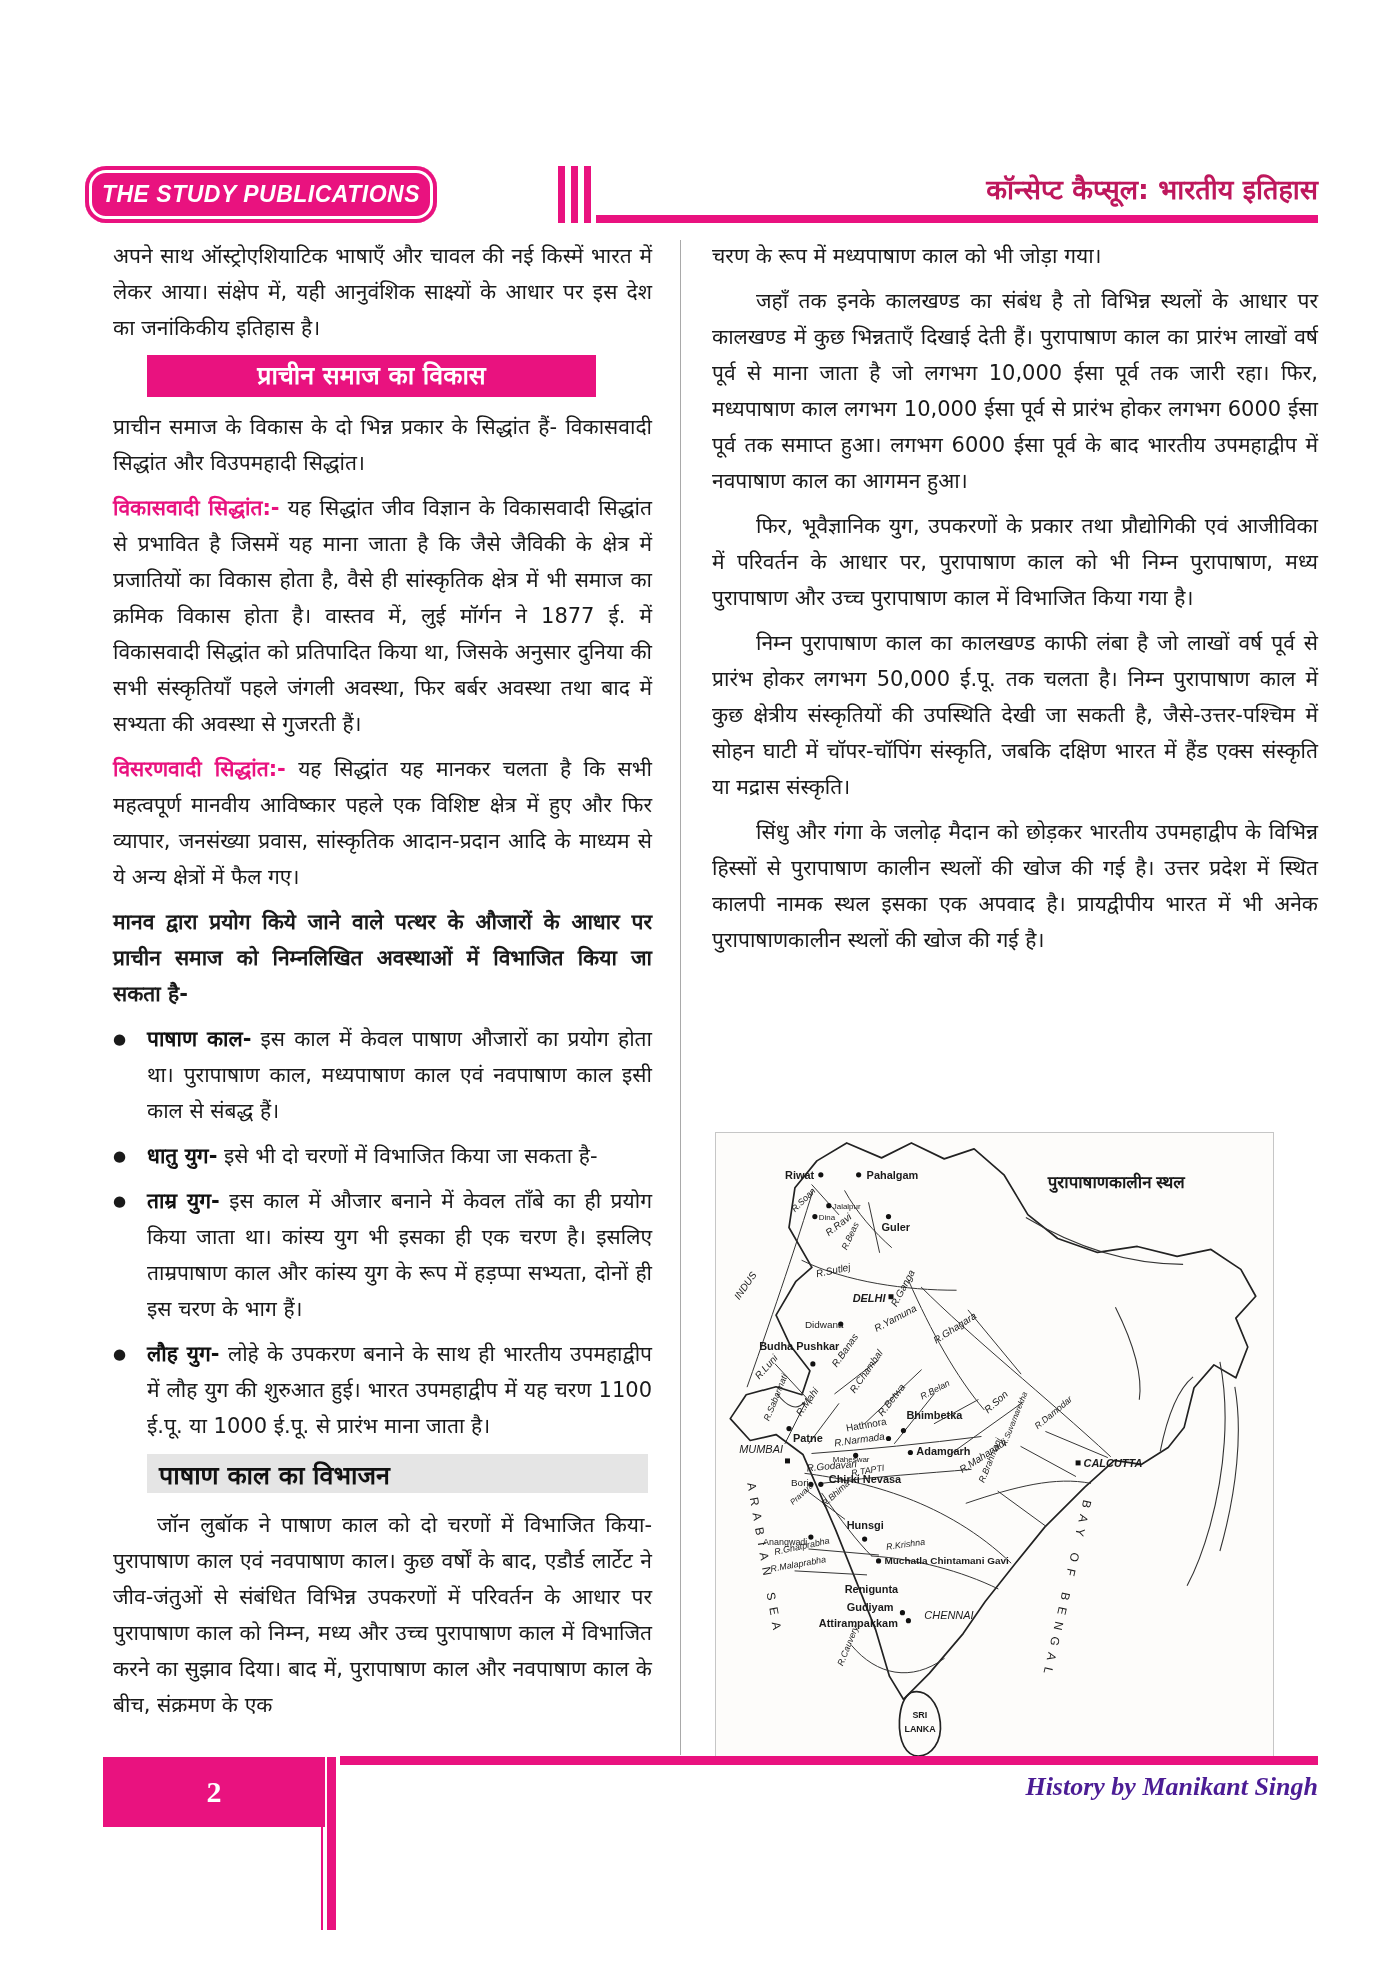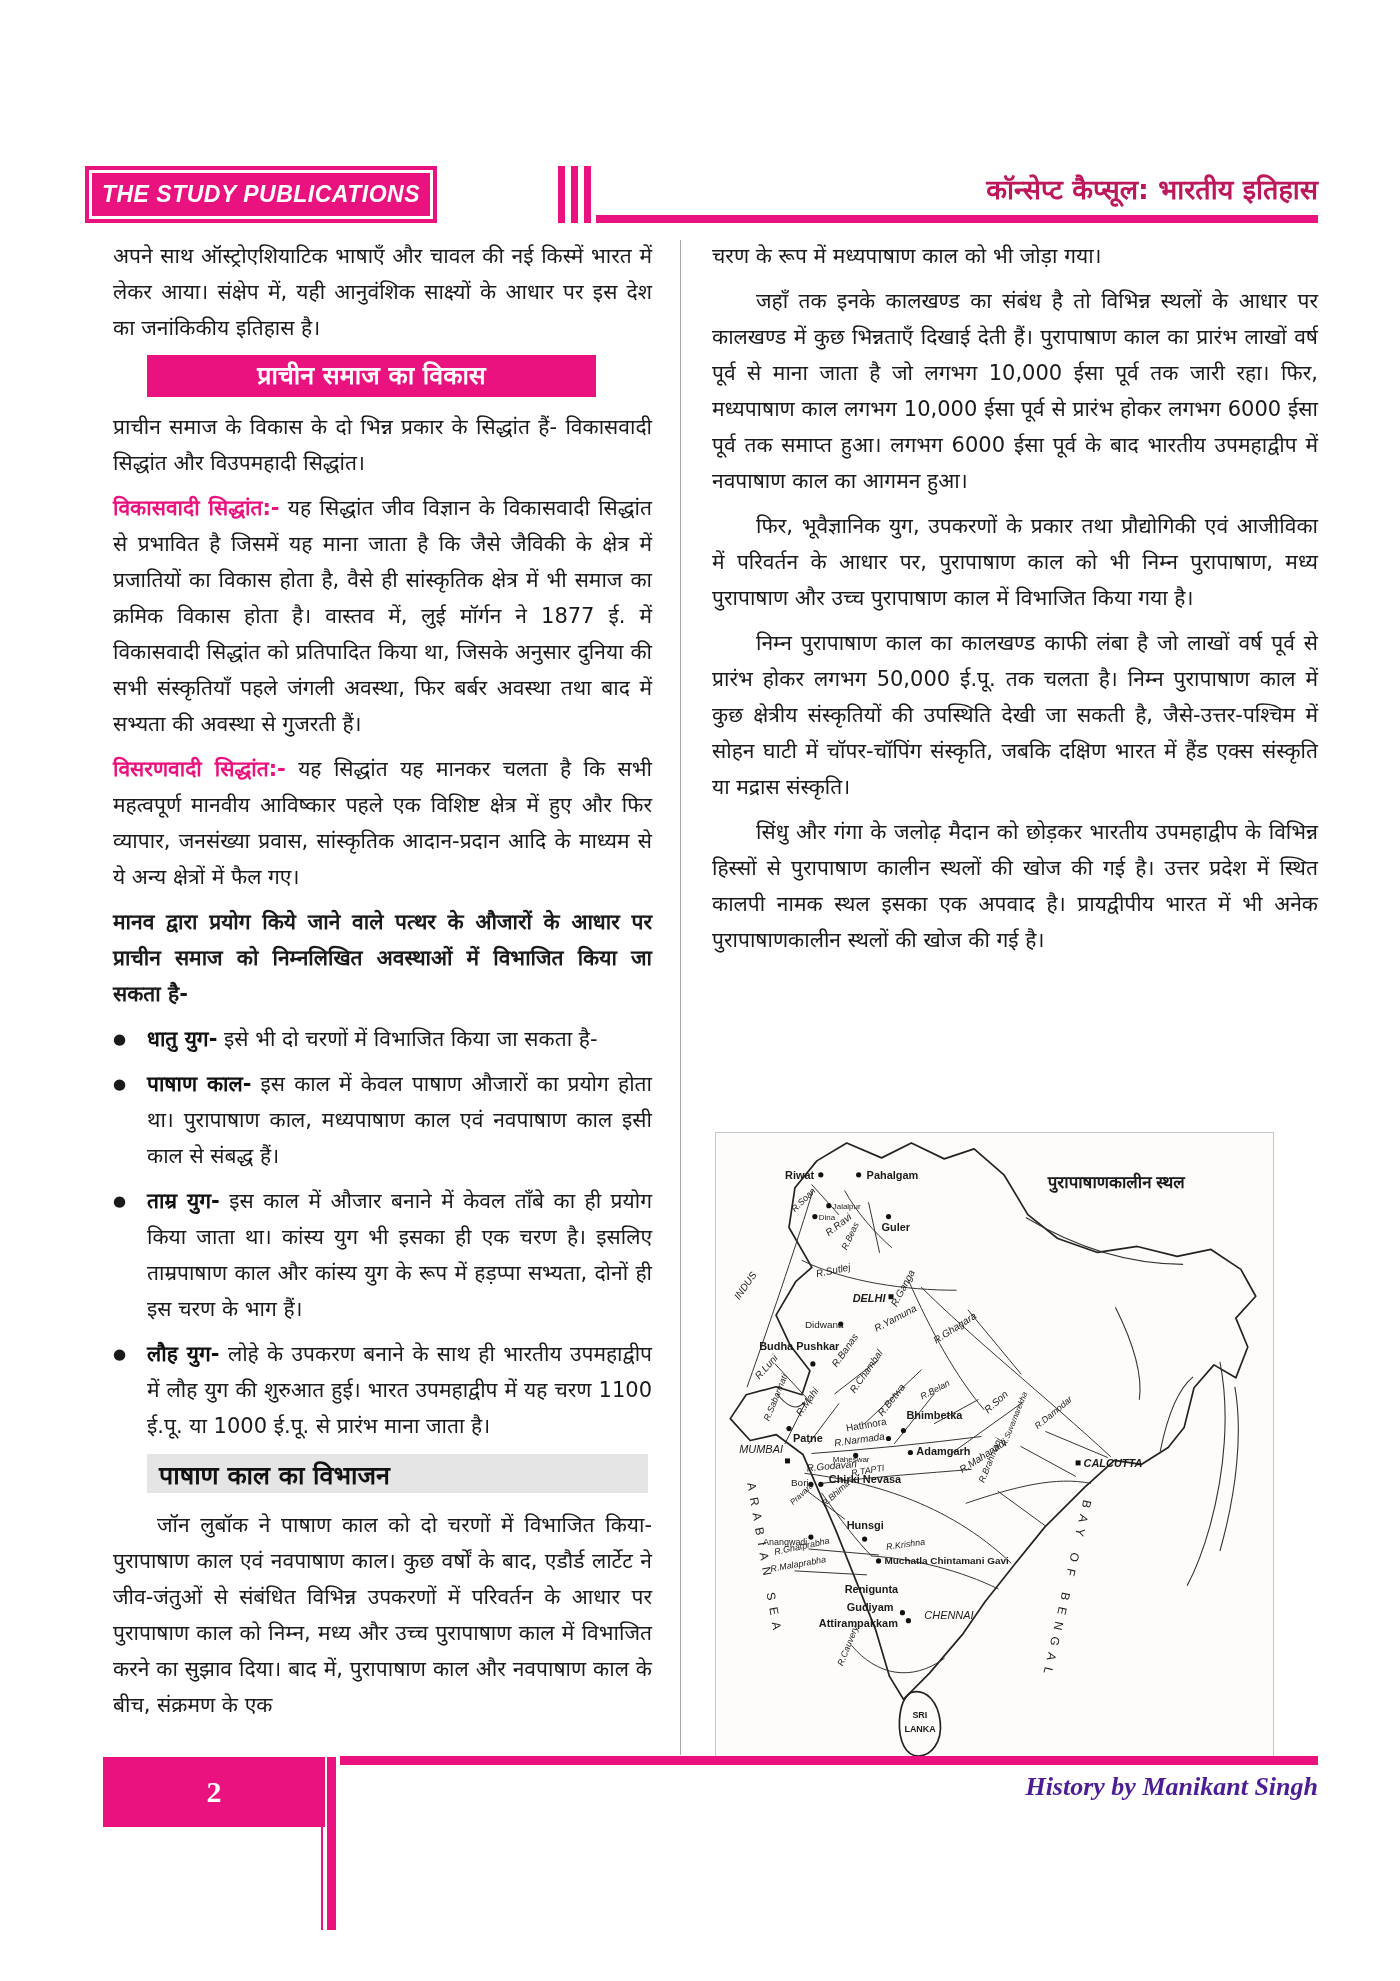--- a/index.html
+++ b/index.html
@@ -2,21 +2,21 @@
 <html><head>
 <meta charset="utf-8">
 <style>
   html,body{margin:0;padding:0;background:#ffffff;}
   .page{position:relative;width:1400px;height:1981px;background:#fff;overflow:hidden;
         font-family:"DejaVu Sans",sans-serif;color:#1a1a1a;}
 
   
   .pub-box{position:absolute;left:85px;top:166px;width:352px;height:57px;background:#e9127f;
            box-shadow:inset 0 0 0 4px #e9127f, inset 0 0 0 7px #ffffff;
-           display:flex;align-items:center;justify-content:center;}
+           display:flex;align-items:center;justify-content:center;border-radius:21px;}
   .pub-box .pub-label{color:#fff;font-family:"Liberation Sans",sans-serif;
            font-style:italic;font-weight:bold;font-size:23px;letter-spacing:.5px;}
   .hdr-stripe{position:absolute;top:166px;width:7px;height:57px;background:#e9127f;}
   .hdr-rule{position:absolute;left:596px;top:215px;width:722px;height:8px;background:#e9127f;}
   .hdr-title{position:absolute;right:82px;top:170px;font-size:27px;font-weight:bold;color:#be185d;
              font-family:"DejaVu Sans",sans-serif;}
 
   
   .col{position:absolute;top:238px;}
   .col-left{left:113px;width:539px;}
@@ -73,22 +73,22 @@
   <div class="divider"></div>
 
   <div class="col col-left">
     <p>अपने साथ ऑस्ट्रोएशियाटिक भाषाएँ और चावल की नई किस्में भारत में लेकर आया। संक्षेप में, यही आनुवंशिक साक्ष्यों के आधार पर इस देश का जनांकिकीय इतिहास है।</p>
     <div class="h1bar">प्राचीन समाज का विकास</div>
     <p>प्राचीन समाज के विकास के दो भिन्न प्रकार के सिद्धांत हैं- विकासवादी सिद्धांत और विउपमहादी सिद्धांत।</p>
     <p><span class="lead">विकासवादी सिद्धांत:-</span><span> यह सिद्धांत जीव विज्ञान के विकासवादी सिद्धांत से प्रभावित है जिसमें यह माना जाता है कि जैसे जैविकी के क्षेत्र में प्रजातियों का विकास होता है, वैसे ही सांस्कृतिक क्षेत्र में भी समाज का क्रमिक विकास होता है। वास्तव में, लुई मॉर्गन ने 1877 ई. में विकासवादी सिद्धांत को प्रतिपादित किया था, जिसके अनुसार दुनिया की सभी संस्कृतियाँ पहले जंगली अवस्था, फिर बर्बर अवस्था तथा बाद में सभ्यता की अवस्था से गुजरती हैं।</span></p>
     <p><span class="lead">विसरणवादी सिद्धांत:-</span><span> यह सिद्धांत यह मानकर चलता है कि सभी महत्वपूर्ण मानवीय आविष्कार पहले एक विशिष्ट क्षेत्र में हुए और फिर व्यापार, जनसंख्या प्रवास, सांस्कृतिक आदान-प्रदान आदि के माध्यम से ये अन्य क्षेत्रों में फैल गए।</span></p>
     <p class="boldpara">मानव द्वारा प्रयोग किये जाने वाले पत्थर के औजारों के आधार पर प्राचीन समाज को निम्नलिखित अवस्थाओं में विभाजित किया जा सकता है-</p>
 
+    <p class="bullet1"><span class="blead">पाषाण काल-</span><span> इस काल में केवल पाषाण औजारों का प्रयोग होता था। पुरापाषाण काल, मध्यपाषाण काल एवं नवपाषाण काल इसी काल से संबद्ध हैं।</span></p>
     <p class="bullet1"><span class="blead">धातु युग-</span><span> इसे भी दो चरणों में विभाजित किया जा सकता है-</span></p>
-    <p class="bullet1"><span class="blead">पाषाण काल-</span><span> इस काल में केवल पाषाण औजारों का प्रयोग होता था। पुरापाषाण काल, मध्यपाषाण काल एवं नवपाषाण काल इसी काल से संबद्ध हैं।</span></p>
     <p class="bullet2"><span class="blead">ताम्र युग-</span><span> इस काल में औजार बनाने में केवल ताँबे का ही प्रयोग किया जाता था। कांस्य युग भी इसका ही एक चरण है। इसलिए ताम्रपाषाण काल और कांस्य युग के रूप में हड़प्पा सभ्यता, दोनों ही इस चरण के भाग हैं।</span></p>
     <p class="bullet2"><span class="blead">लौह युग-</span><span> लोहे के उपकरण बनाने के साथ ही भारतीय उपमहाद्वीप में लौह युग की शुरुआत हुई। भारत उपमहाद्वीप में यह चरण 1100 ई.पू. या 1000 ई.पू. से प्रारंभ माना जाता है।</span></p>
 
     <div class="h2bar">पाषाण काल का विभाजन</div>
     <p class="indent">जॉन लुबॉक ने पाषाण काल को दो चरणों में विभाजित किया- पुरापाषाण काल एवं नवपाषाण काल। कुछ वर्षों के बाद, एडौर्ड लार्टेट ने जीव-जंतुओं से संबंधित विभिन्न उपकरणों में परिवर्तन के आधार पर पुरापाषाण काल को निम्न, मध्य और उच्च पुरापाषाण काल में विभाजित करने का सुझाव दिया। बाद में, पुरापाषाण काल और नवपाषाण काल के बीच, संक्रमण के एक</p>
   </div>
 
   <div class="col col-right">
     <p>चरण के रूप में मध्यपाषाण काल को भी जोड़ा गया।</p>
     <p class="indent">जहाँ तक इनके कालखण्ड का संबंध है तो विभिन्न स्थलों के आधार पर कालखण्ड में कुछ भिन्नताएँ दिखाई देती हैं। पुरापाषाण काल का प्रारंभ लाखों वर्ष पूर्व से माना जाता है जो लगभग 10,000 ईसा पूर्व तक जारी रहा। फिर, मध्यपाषाण काल लगभग 10,000 ईसा पूर्व से प्रारंभ होकर लगभग 6000 ईसा पूर्व तक समाप्त हुआ। लगभग 6000 ईसा पूर्व के बाद भारतीय उपमहाद्वीप में नवपाषाण काल का आगमन हुआ।</p>

